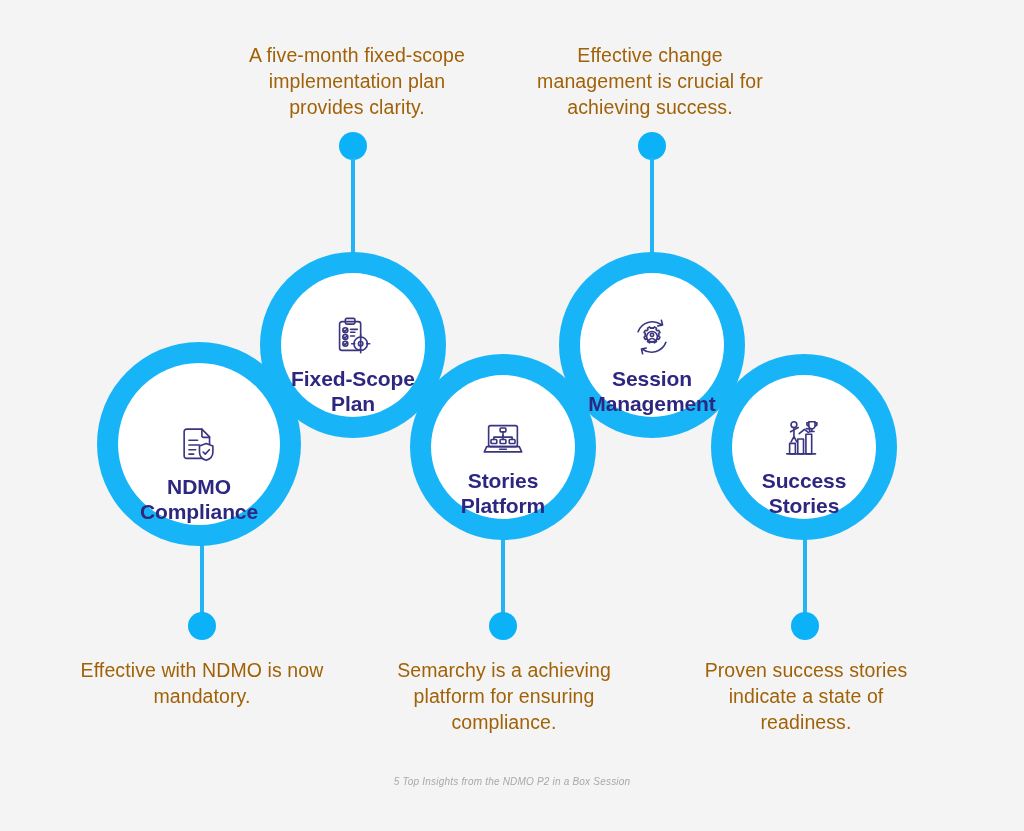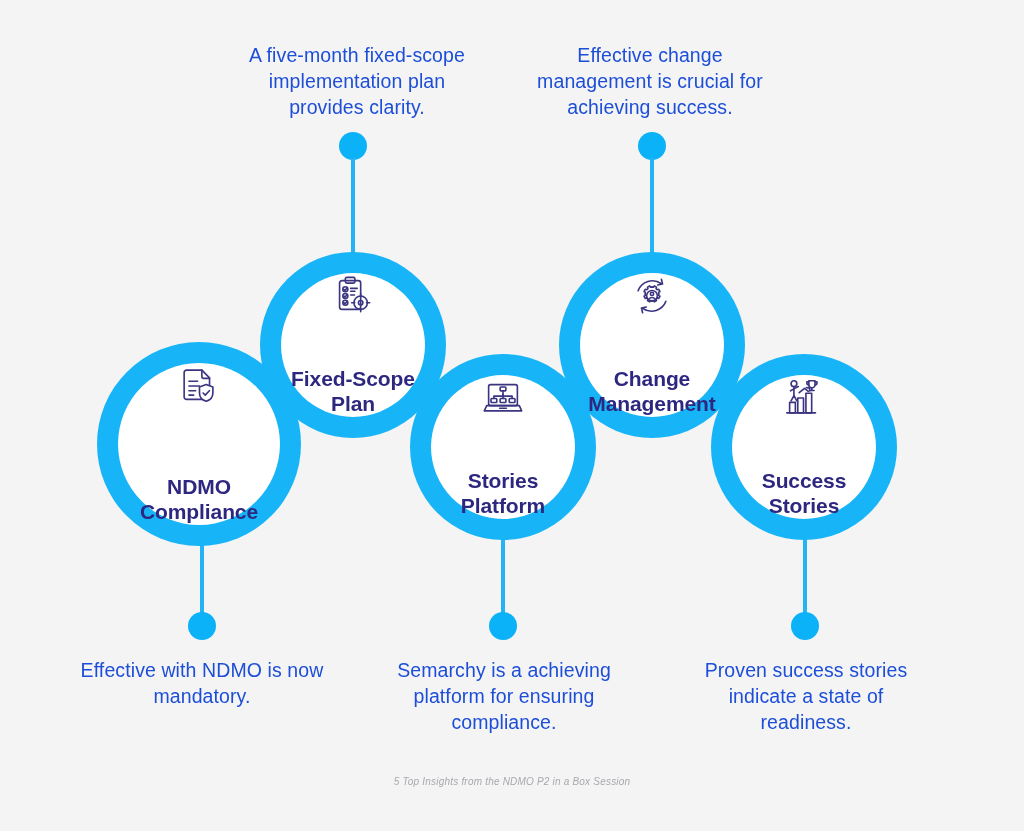--- a/index.html
+++ b/index.html
@@ -15,21 +15,21 @@
   }
   .canvas {
     position: relative;
     width: 1024px;
     height: 831px;
   }
 
   
   .caption {
     position: absolute;
-    color: #1d4ed8;
+    color: #a16207;
     font-size: 19.5px;
     line-height: 1.33;
     text-align: center;
     letter-spacing: 0.1px;
   }
 
   
   .connector {
     position: absolute;
   }
@@ -54,21 +54,21 @@
     border-radius: 50%;
     background: #17b4f7;
   }
   .node-inner {
     position: absolute;
     border-radius: 50%;
     background: #ffffff;
     display: flex;
     flex-direction: column;
     align-items: center;
-    justify-content: space-between;
+    justify-content: flex-end;
     text-align: center;
   }
   .node-icon {
     width: 46px;
     height: 46px;
     display: block;
     margin-bottom: 7px;
   }
   .node-icon svg {
     width: 100%;
@@ -168,21 +168,21 @@
         <path d="M9.5 18.5A16 16 0 0 1 33.5 11"></path>
         <path d="M33.8 6.5l1.2 5-5 1"></path>
         <path d="M38.5 29.5A16 16 0 0 1 14.5 37"></path>
         <path d="M14.2 41.5l-1.2-5 5-1"></path>
         <path d="M24 14.5l1.6.35.9-1.4 2.2 1.25-.45 1.6 1.2 1.2 1.6-.45 1.25 2.2-1.4.9.35 1.6-.35 1.6 1.4.9-1.25 2.2-1.6-.45-1.2 1.2.45 1.6-2.2 1.25-.9-1.4-1.6.35-1.6-.35-.9 1.4-2.2-1.25.45-1.6-1.2-1.2-1.6.45-1.25-2.2 1.4-.9-.35-1.6.35-1.6-1.4-.9 1.25-2.2 1.6.45 1.2-1.2-.45-1.6 2.2-1.25.9 1.4z"></path>
         <circle cx="24" cy="23.8" r="5.6"></circle>
         <circle cx="24" cy="21.8" r="1.7"></circle>
         <path d="M20.9 27.3a3.6 3.6 0 0 1 6.2 0"></path>
       </svg>
     </span>
-    <span class="node-label">Change Management</span>
+    <span class="node-label">Session Management</span>
   </div>
 
   <div class="node-inner" style="left:118px; top:363px; width:162px; height:162px;">
     <span class="node-icon">
       <svg viewBox="0 0 48 48" fill="none" stroke="#3b3580" stroke-width="1.7" stroke-linecap="round" stroke-linejoin="round">
         <path d="M11 7.5h16l8 8v20a2.5 2.5 0 0 1-2.5 2.5h-21.5a2.5 2.5 0 0 1-2.5-2.5v-25.5a2.5 2.5 0 0 1 2.5-2.5z"></path>
         <path d="M27 7.5v6.5a2 2 0 0 0 2 2h6"></path>
         <path d="M13.5 19h9M13.5 24h11M13.5 29h7M13.5 33.5h5"></path>
         <path d="M31.5 22.5l7 2.5v6.3c0 4.2-3 7.4-7 8.7-4-1.3-7-4.5-7-8.7V25z" fill="#ffffff"></path>
         <path d="M28.3 31.3l2.2 2.2 4.3-4.6"></path>

